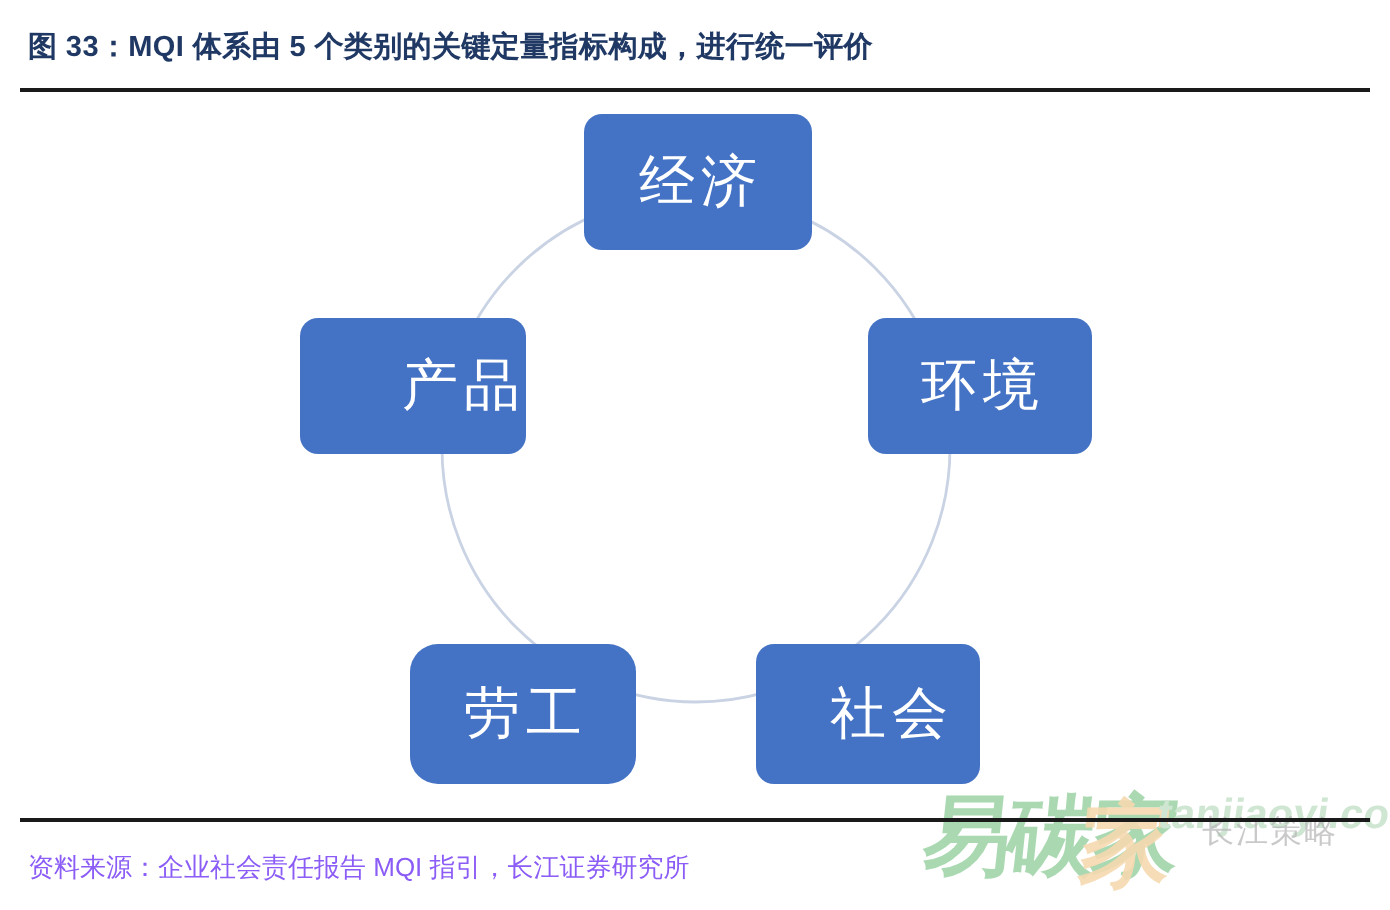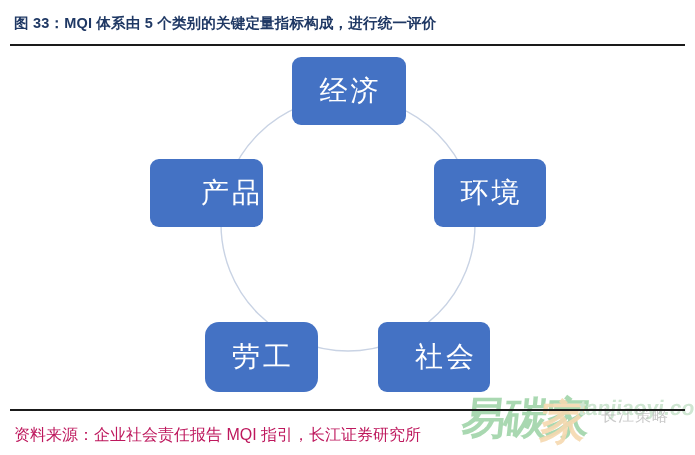--- a/index.html
+++ b/index.html
@@ -105,22 +105,22 @@
     left: 10px;
     top: 0px;
     width: 675px;
     height: 1.6px;
     background: #1a1a1a;
   }
   .source-text {
     position: absolute;
     left: 14px;
     top: 16px;
-    font-size: 16px;
-    color: #be185d;
+    font-size: 13px;
+    color: #8b5cf6;
     white-space: nowrap;
   }
 
   
   .watermark {
     position: absolute;
     pointer-events: none;
     user-select: none;
     white-space: nowrap;
   }

